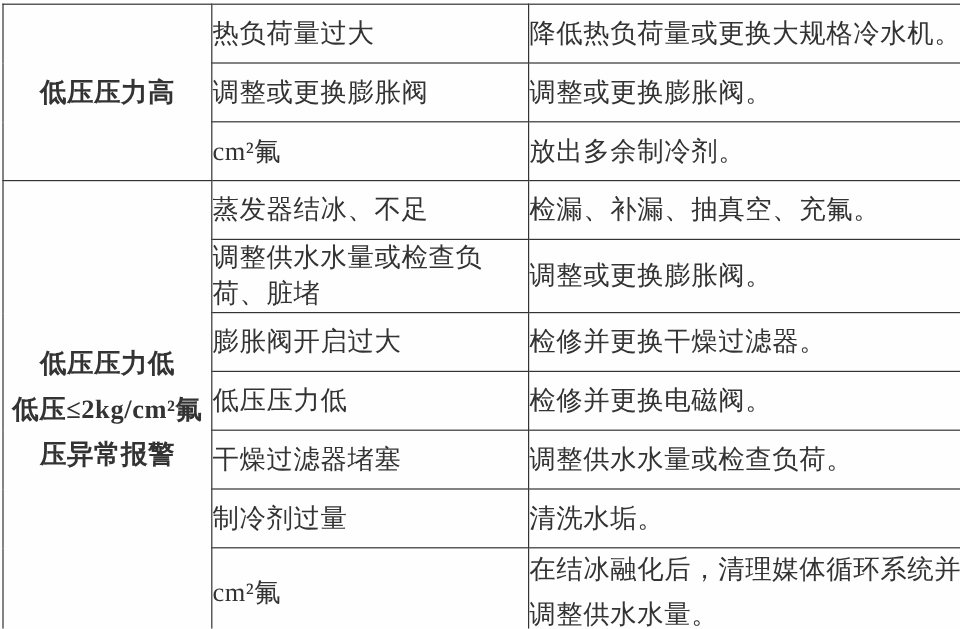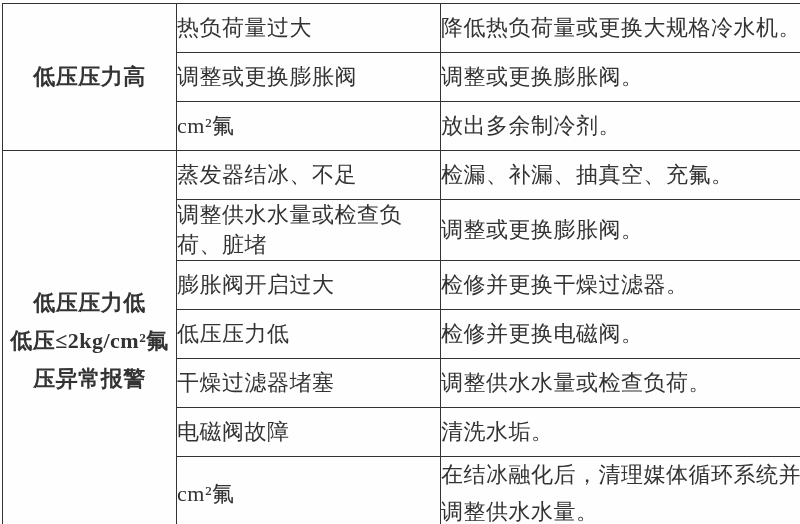--- a/index.html
+++ b/index.html
@@ -99,21 +99,21 @@
         </tr>
         <tr>
           <td class="cause-cell">低压压力低</td>
           <td class="remedy-cell">检修并更换电磁阀。</td>
         </tr>
         <tr>
           <td class="cause-cell">干燥过滤器堵塞</td>
           <td class="remedy-cell">调整供水水量或检查负荷。</td>
         </tr>
         <tr>
-          <td class="cause-cell">电磁阀故障</td>
+          <td class="cause-cell">制冷剂过量</td>
           <td class="remedy-cell">清洗水垢。</td>
         </tr>
         <tr>
           <td class="cause-cell">cm²氟</td>
           <td class="remedy-cell">在结冰融化后，清理媒体循环系统并调整供水水量。</td>
         </tr>
         <tr class="partial-row">
           <td></td>
           <td></td>
           <td></td>

